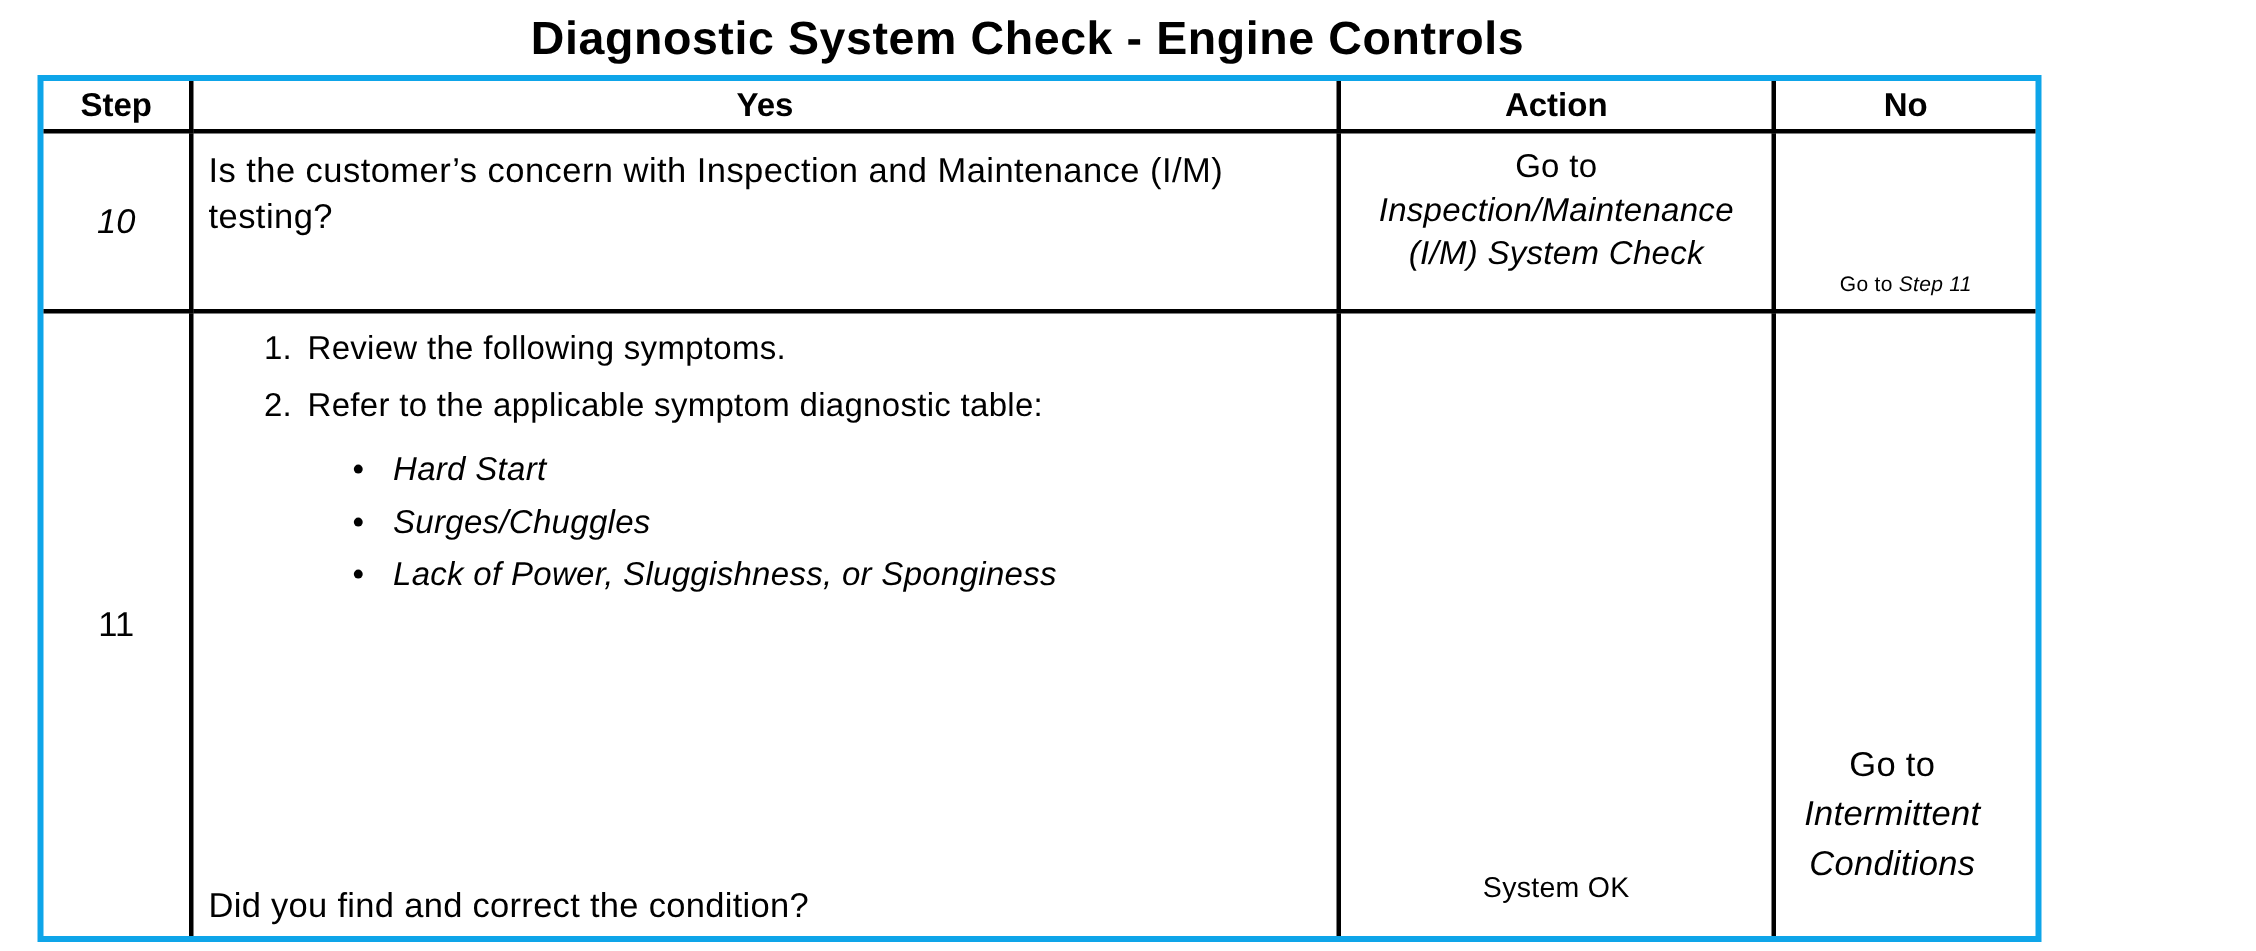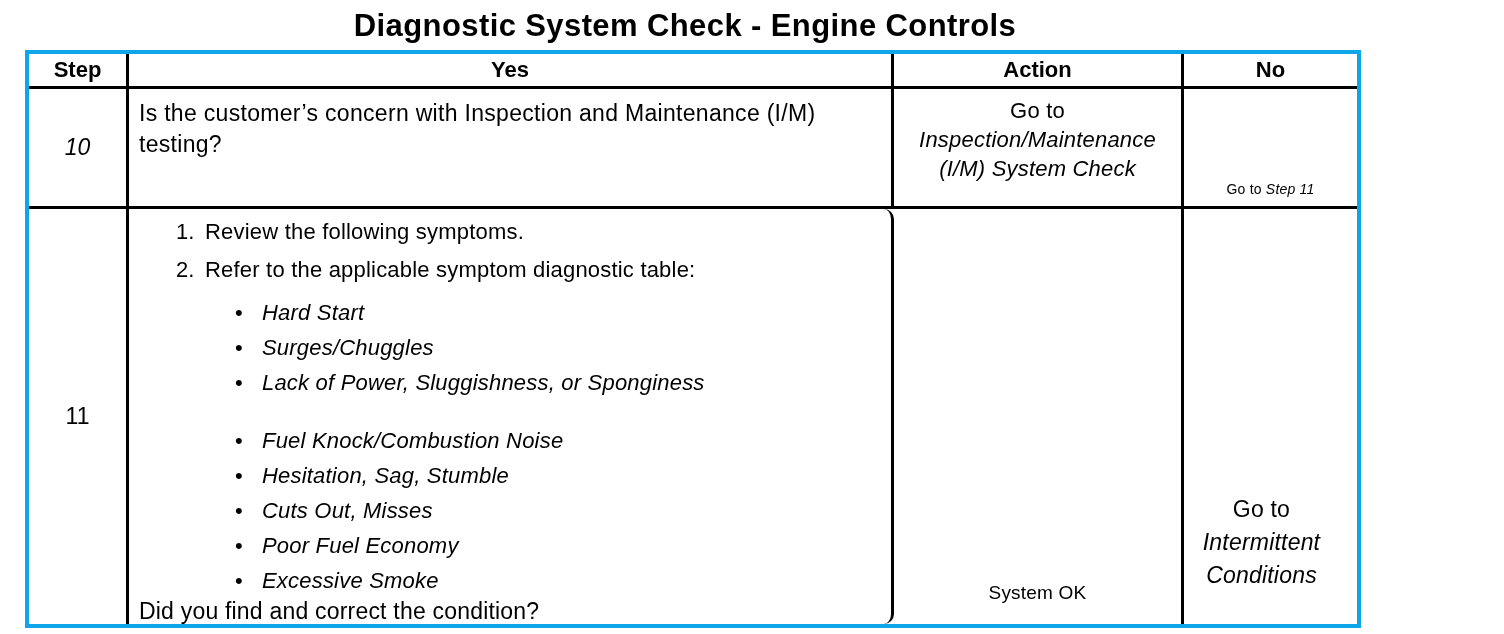--- a/index.html
+++ b/index.html
@@ -84,21 +84,20 @@
     font-size: 14px;
     letter-spacing: 0.2px;
   }
 
   .action11 {
     display: flex;
     flex-direction: column;
     padding: 8px 8px 8px 10px;
     font-size: 22px;
     letter-spacing: 0.2px;
-    border-radius: 10px;
   }
   .action11 ol {
     margin: 0;
     padding-left: 62px;
   }
   .action11 ol li {
     line-height: 30px;
     margin-bottom: 8px;
     padding-left: 4px;
   }
@@ -172,27 +171,20 @@
   <div class="c action11 last-row">
     <ol>
       <li>Review the following symptoms.</li>
       <li>Refer to the applicable symptom diagnostic table:</li>
     </ol>
     <ul class="symptom-list">
       <li>Hard Start</li>
       <li>Surges/Chuggles</li>
       <li>Lack of Power, Sluggishness, or Sponginess</li>
     </ul>
-    <ul class="symptom-list symptom-group-2">
-      <li>Fuel Knock/Combustion Noise</li>
-      <li>Hesitation, Sag, Stumble</li>
-      <li>Cuts Out, Misses</li>
-      <li>Poor Fuel Economy</li>
-      <li>Excessive Smoke</li>
-    </ul>
     <div class="closing-question">Did you find and correct the condition?</div>
   </div>
   <div class="c yes11 last-row">
     <span>System OK</span>
   </div>
   <div class="c no11 last-col last-row">
     <span><span>Go to </span><span class="it">Intermittent Conditions</span></span>
   </div>
 
 </div>

